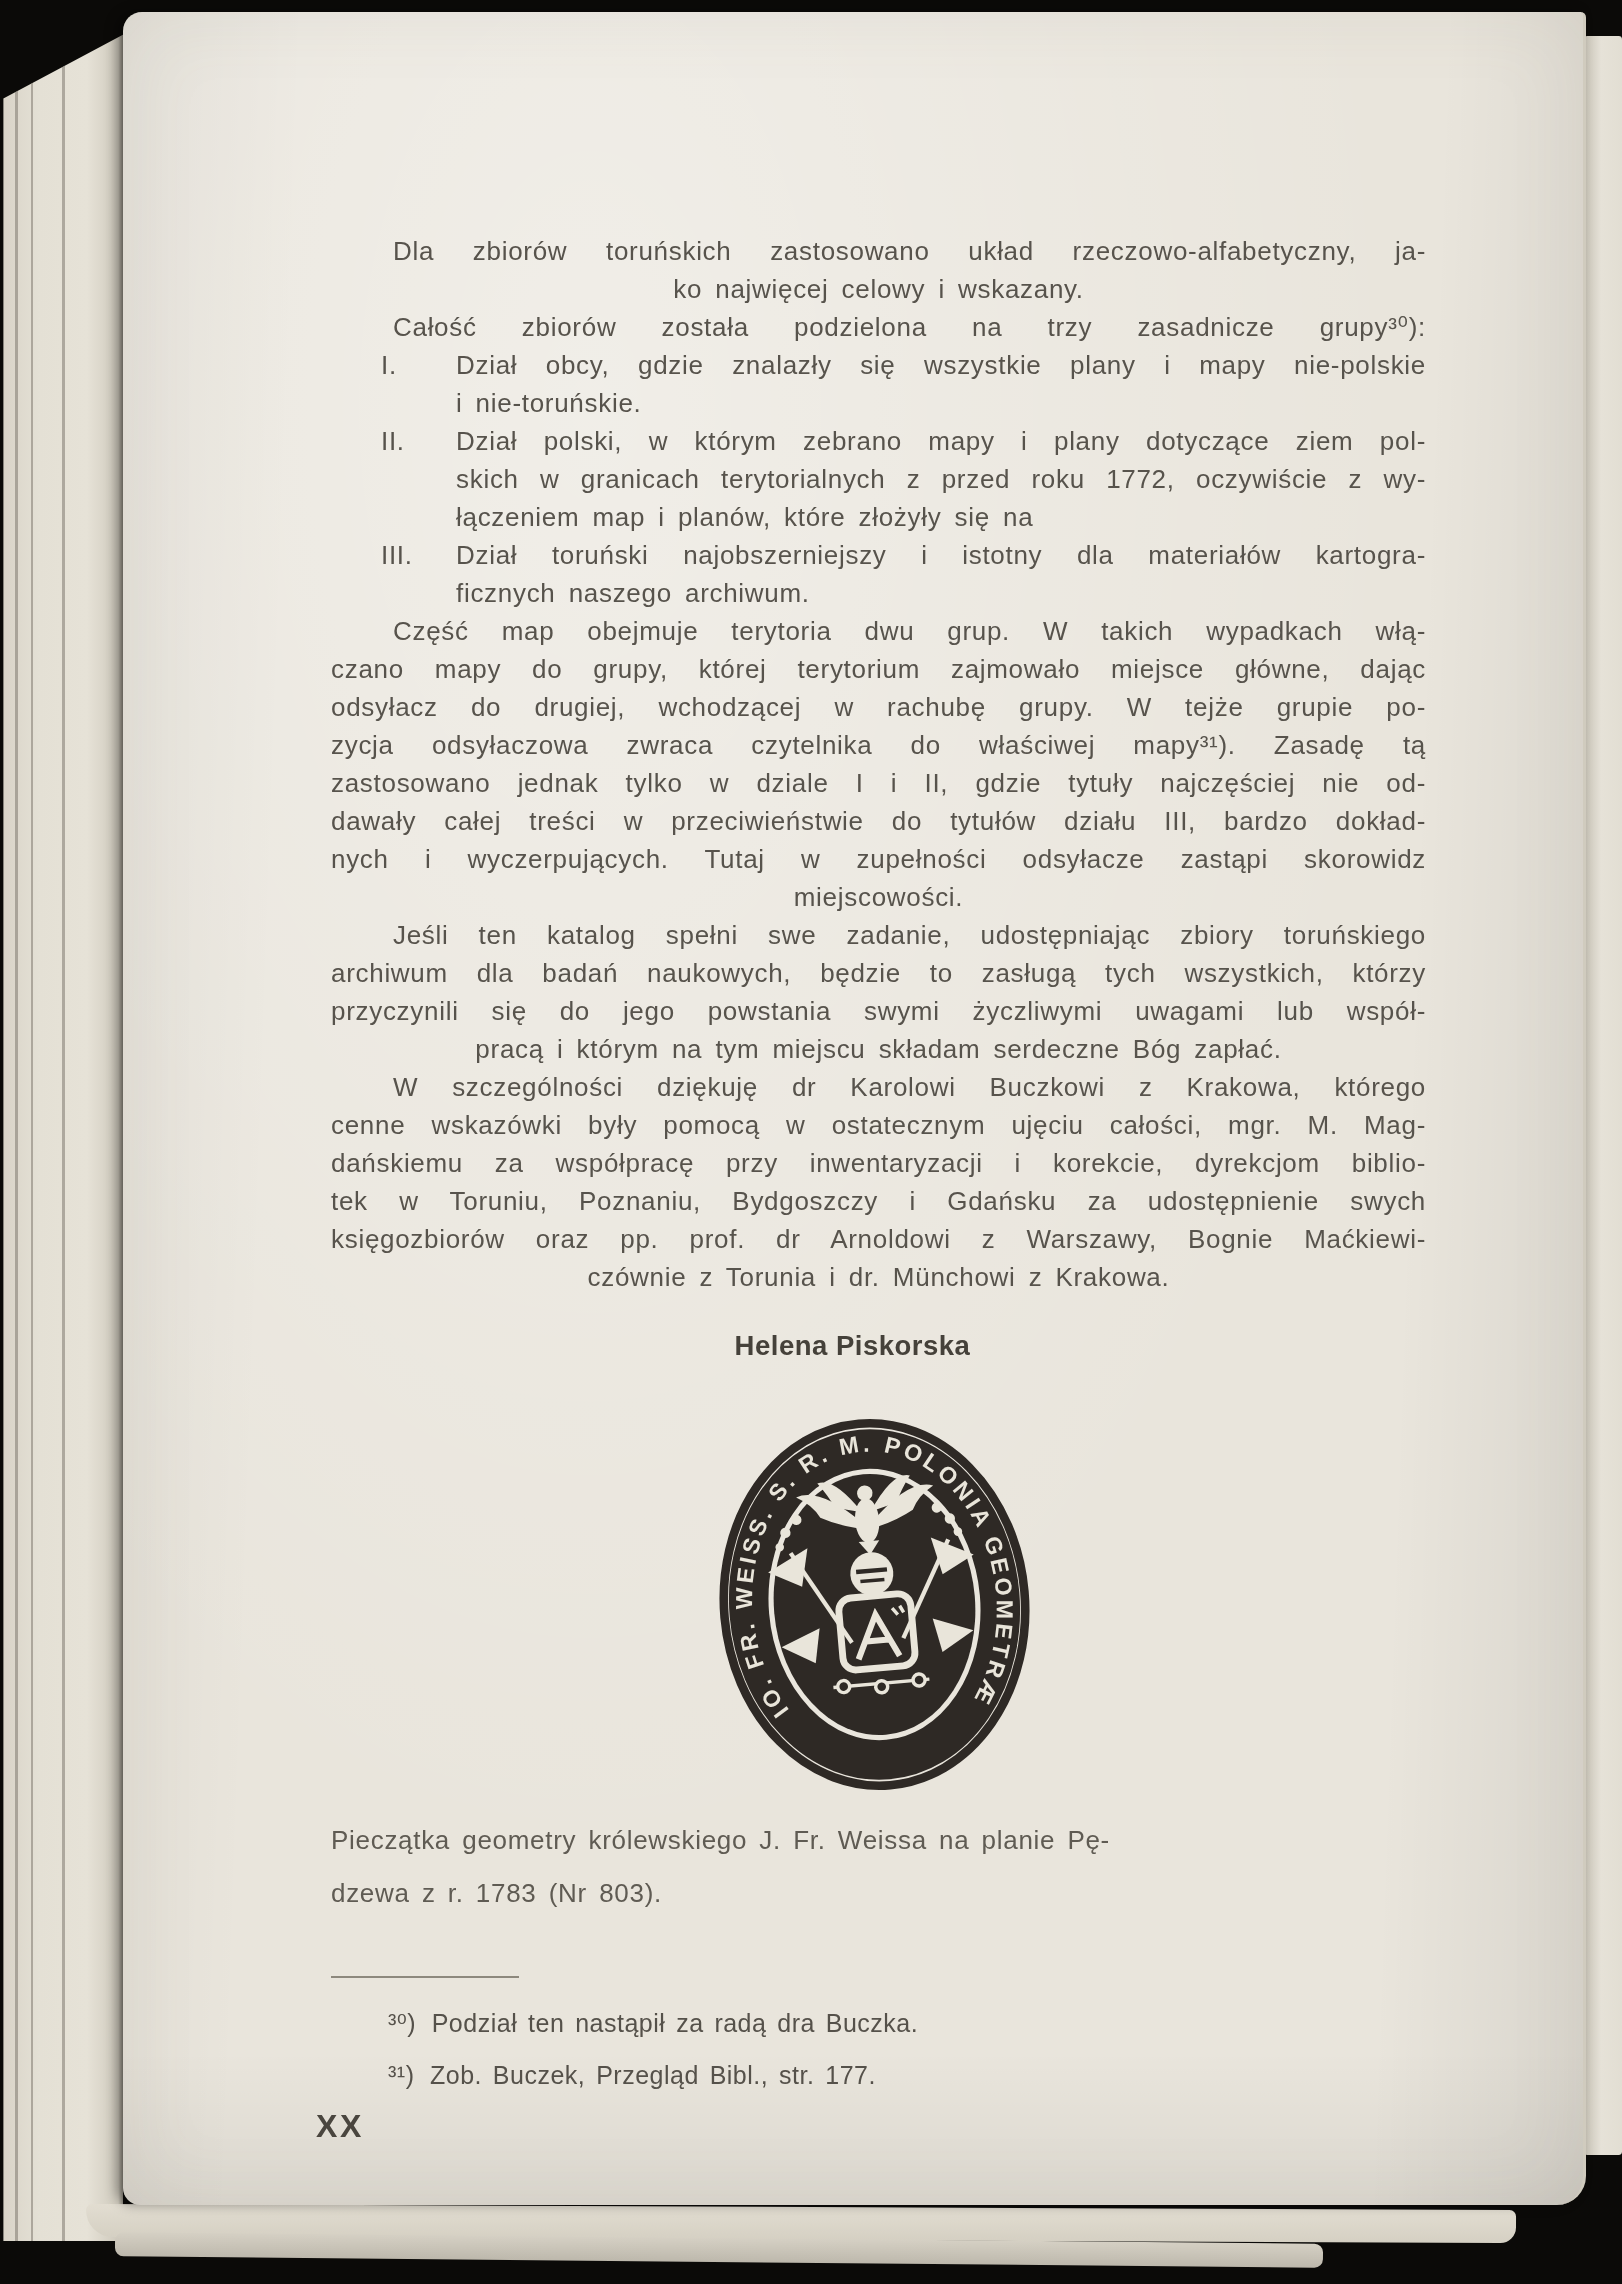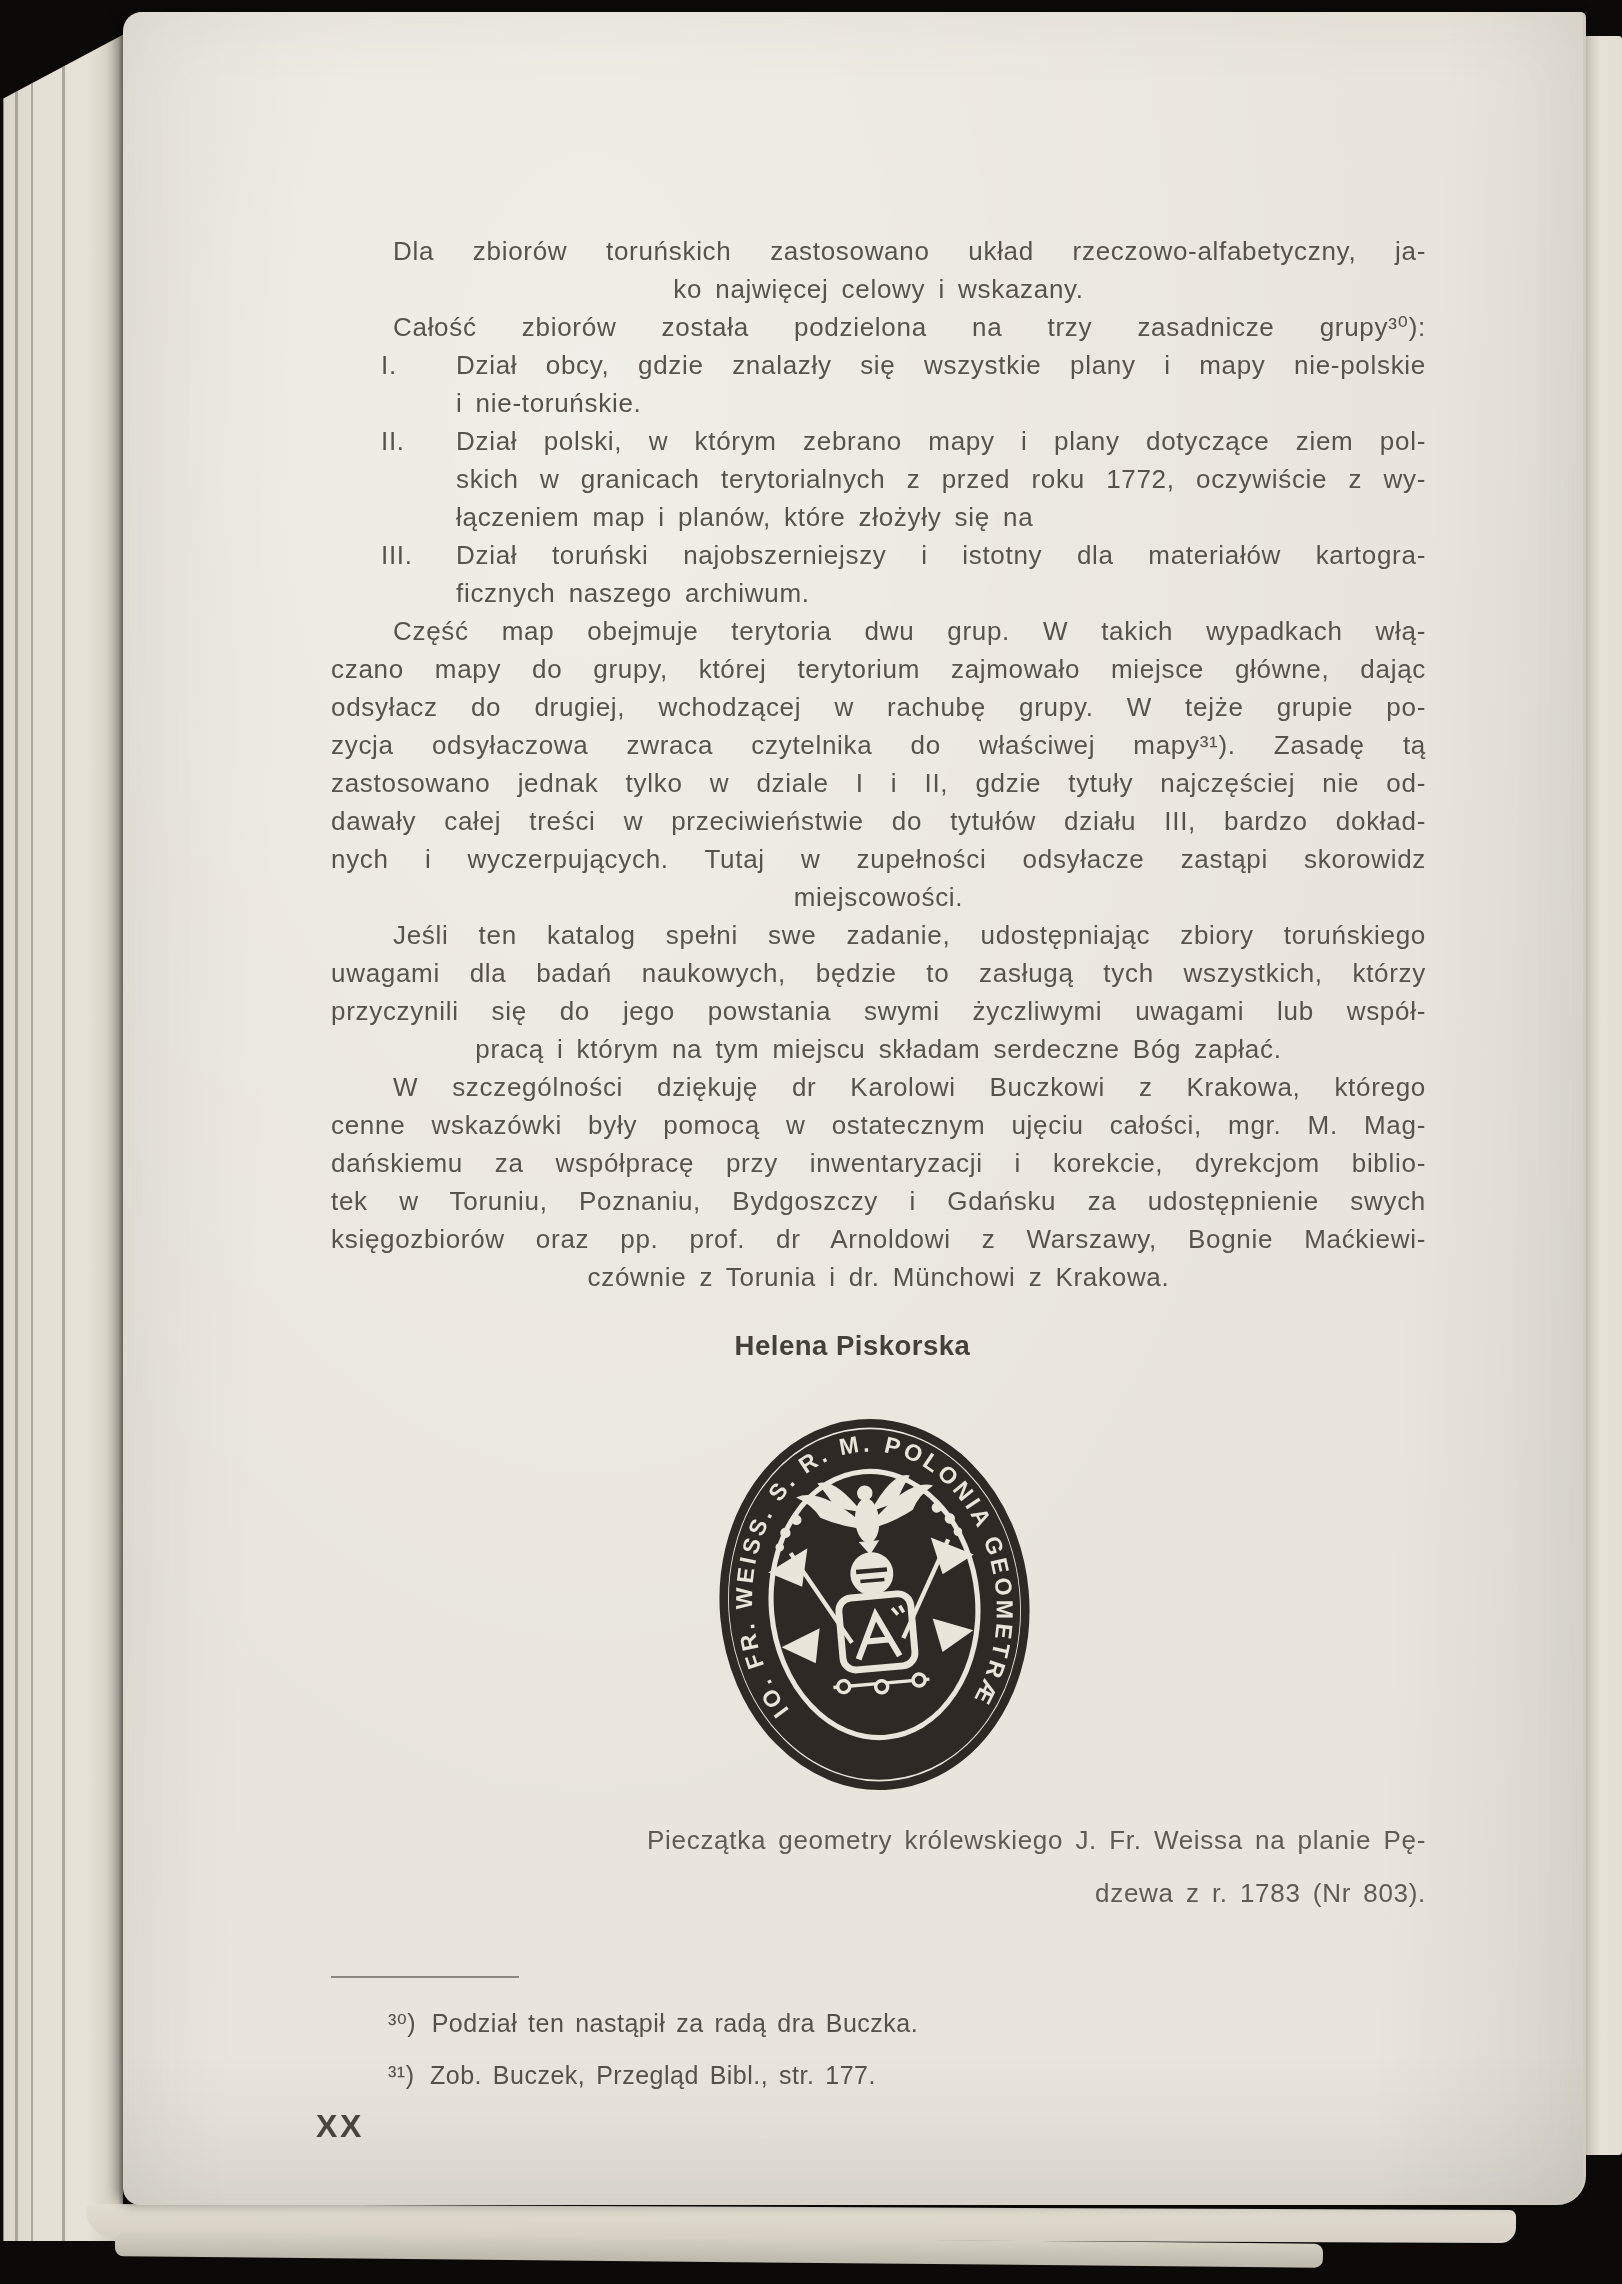--- a/index.html
+++ b/index.html
@@ -46,21 +46,21 @@
 
   #signature{position:absolute;left:208px;top:1318px;width:1095px;text-align:center;
     padding-right:0;box-sizing:border-box;font-size:27.5px;font-weight:700;
     letter-spacing:0.5px;color:#45413a;}
   #signature .sig-inner{margin-right:52px;}
 
   
   #seal{position:absolute;left:595px;top:1405px;width:313px;height:375px;transform:rotate(-5deg);}
 
   
-  #caption{position:absolute;left:208px;top:1802px;width:1095px;text-align:right;
+  #caption{position:absolute;left:208px;top:1802px;width:1095px;text-align:left;
     font-size:26px;line-height:53px;letter-spacing:0.7px;word-spacing:4.3px;color:#5f5b53;}
 
   
   #fn-rule{position:absolute;left:208px;top:1964px;width:188px;height:1.7px;background:#8d887d;}
   #footnotes{position:absolute;left:208px;top:1985px;width:947px;
     font-size:25px;line-height:52px;letter-spacing:0.5px;word-spacing:3.4px;color:#55514a;}
   .fn{padding-left:57px;position:relative;}
   .fn .fn-marker{font-size:25px;}
   .fn .fn-text{margin-left:15.5px;}
 
@@ -97,21 +97,21 @@
         <div class="bline li-last"><span class="lt">ficznych naszego archiwum.</span></div>
         <div class="bline first"><span class="lt">Część map obejmuje terytoria dwu grup. W takich wypadkach włą-</span></div>
         <div class="bline mid"><span class="lt">czano mapy do grupy, której terytorium zajmowało miejsce główne, dając</span></div>
         <div class="bline mid"><span class="lt">odsyłacz do drugiej, wchodzącej w rachubę grupy. W tejże grupie po-</span></div>
         <div class="bline mid"><span class="lt">zycja odsyłaczowa zwraca czytelnika do właściwej mapy³¹). Zasadę tą</span></div>
         <div class="bline mid"><span class="lt">zastosowano jednak tylko w dziale I i II, gdzie tytuły najczęściej nie od-</span></div>
         <div class="bline mid"><span class="lt">dawały całej treści w przeciwieństwie do tytułów działu III, bardzo dokład-</span></div>
         <div class="bline mid"><span class="lt">nych i wyczerpujących. Tutaj w zupełności odsyłacze zastąpi skorowidz</span></div>
         <div class="bline last"><span class="lt">miejscowości.</span></div>
         <div class="bline first"><span class="lt">Jeśli ten katalog spełni swe zadanie, udostępniając zbiory toruńskiego</span></div>
-        <div class="bline mid"><span class="lt">uwagami dla badań naukowych, będzie to zasługą tych wszystkich, którzy</span></div>
+        <div class="bline mid"><span class="lt">archiwum dla badań naukowych, będzie to zasługą tych wszystkich, którzy</span></div>
         <div class="bline mid"><span class="lt">przyczynili się do jego powstania swymi życzliwymi uwagami lub współ-</span></div>
         <div class="bline last"><span class="lt">pracą i którym na tym miejscu składam serdeczne Bóg zapłać.</span></div>
         <div class="bline first"><span class="lt">W szczególności dziękuję dr Karolowi Buczkowi z Krakowa, którego</span></div>
         <div class="bline mid"><span class="lt">cenne wskazówki były pomocą w ostatecznym ujęciu całości, mgr. M. Mag-</span></div>
         <div class="bline mid"><span class="lt">dańskiemu za współpracę przy inwentaryzacji i korekcie, dyrekcjom biblio-</span></div>
         <div class="bline mid"><span class="lt">tek w Toruniu, Poznaniu, Bydgoszczy i Gdańsku za udostępnienie swych</span></div>
         <div class="bline mid"><span class="lt">księgozbiorów oraz pp. prof. dr Arnoldowi z Warszawy, Bognie Maćkiewi-</span></div>
         <div class="bline last"><span class="lt">czównie z Torunia i dr. Münchowi z Krakowa.</span></div>
       </div>
 

